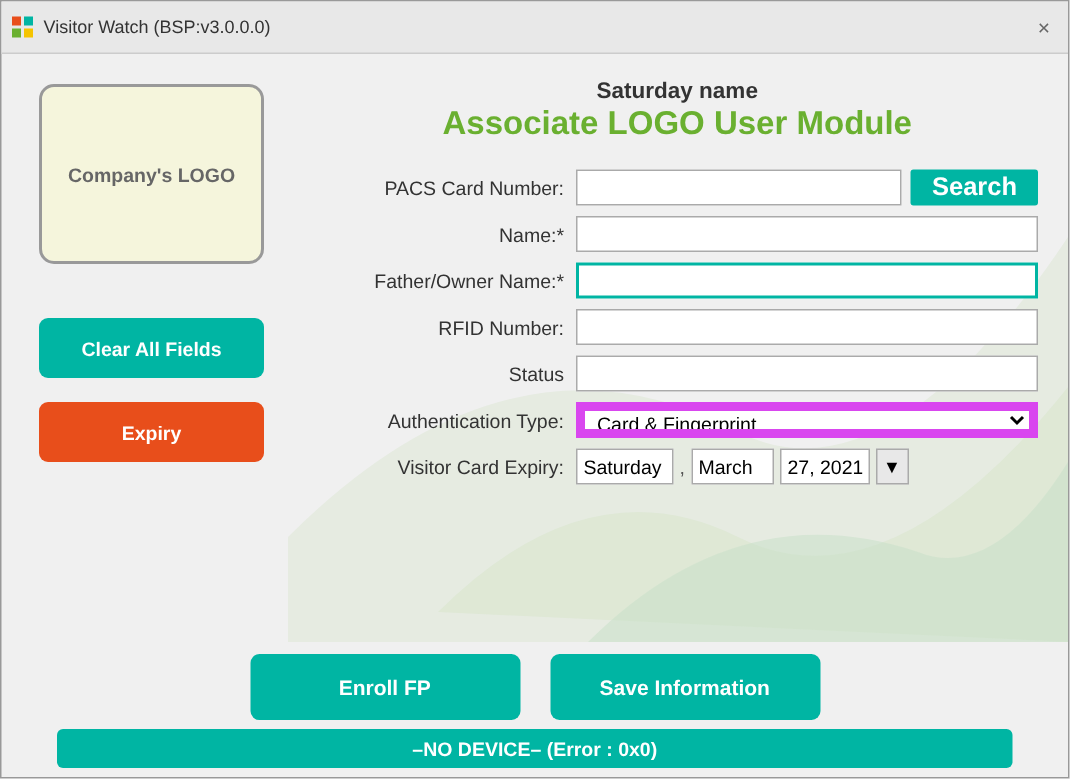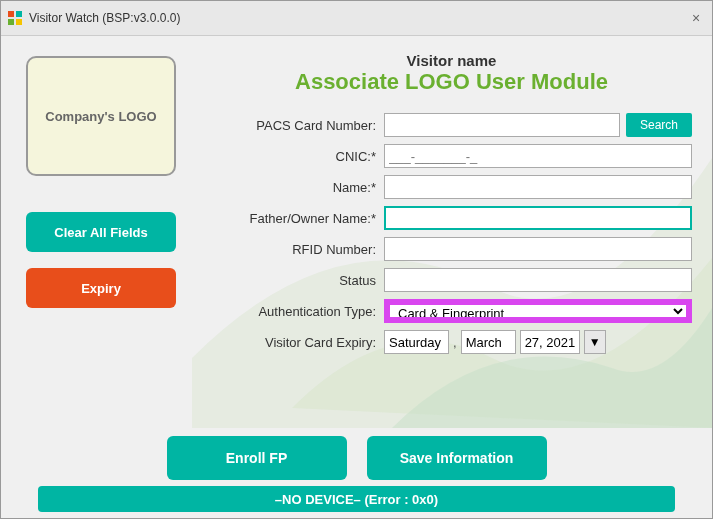--- a/index.html
+++ b/index.html
@@ -175,22 +175,22 @@
     }
     .form-input.active-border {
       border: 2px solid #00b5a3;
     }
     .search-btn {
       height: 24px;
       padding: 0 14px;
       background: #00b5a3;
       color: white;
       border: none;
-      font-size: 12px;
-      font-weight: normal;
+      font-size: 17px;
+      font-weight: bold;
       cursor: pointer;
       border-radius: 2px;
     }
 
     .pacs-row {
       display: flex;
       align-items: center;
       gap: 8px;
     }
     .pacs-row .form-input {
@@ -325,38 +325,34 @@
     </svg>
 
     <div class="sidebar">
       <div class="logo-box">Company's LOGO</div>
       <button class="btn-clear">Clear All Fields</button>
       <button class="btn-close">Expiry</button>
     </div>
 
     <div class="form-area">
       <div class="company-header">
-        <div class="company-name">Visitor name</div>
+        <div class="company-name">Saturday name</div>
         <div class="module-title">Associate LOGO User Module</div>
       </div>
 
       <div class="form-grid">
 
         <div class="form-row">
           <span class="form-label">PACS Card Number:</span>
           <div class="pacs-row" style="flex:1; display:flex; gap:6px;">
             <input class="form-input" type="text" style="flex: 1 1 0%;">
             <button class="search-btn">Search</button>
           </div>
         </div>
 
-        <div class="form-row">
-          <span class="form-label">CNIC:*</span>
-          <input class="form-input" type="text" placeholder="___-_______-_" style="">
-        </div>
 
         <div class="form-row">
           <span class="form-label">Name:*</span>
           <input class="form-input" type="text" style="">
         </div>
 
         <div class="form-row">
           <span class="form-label">Father/Owner Name:*</span>
           <input class="form-input active-border" type="text" style="">
         </div>

